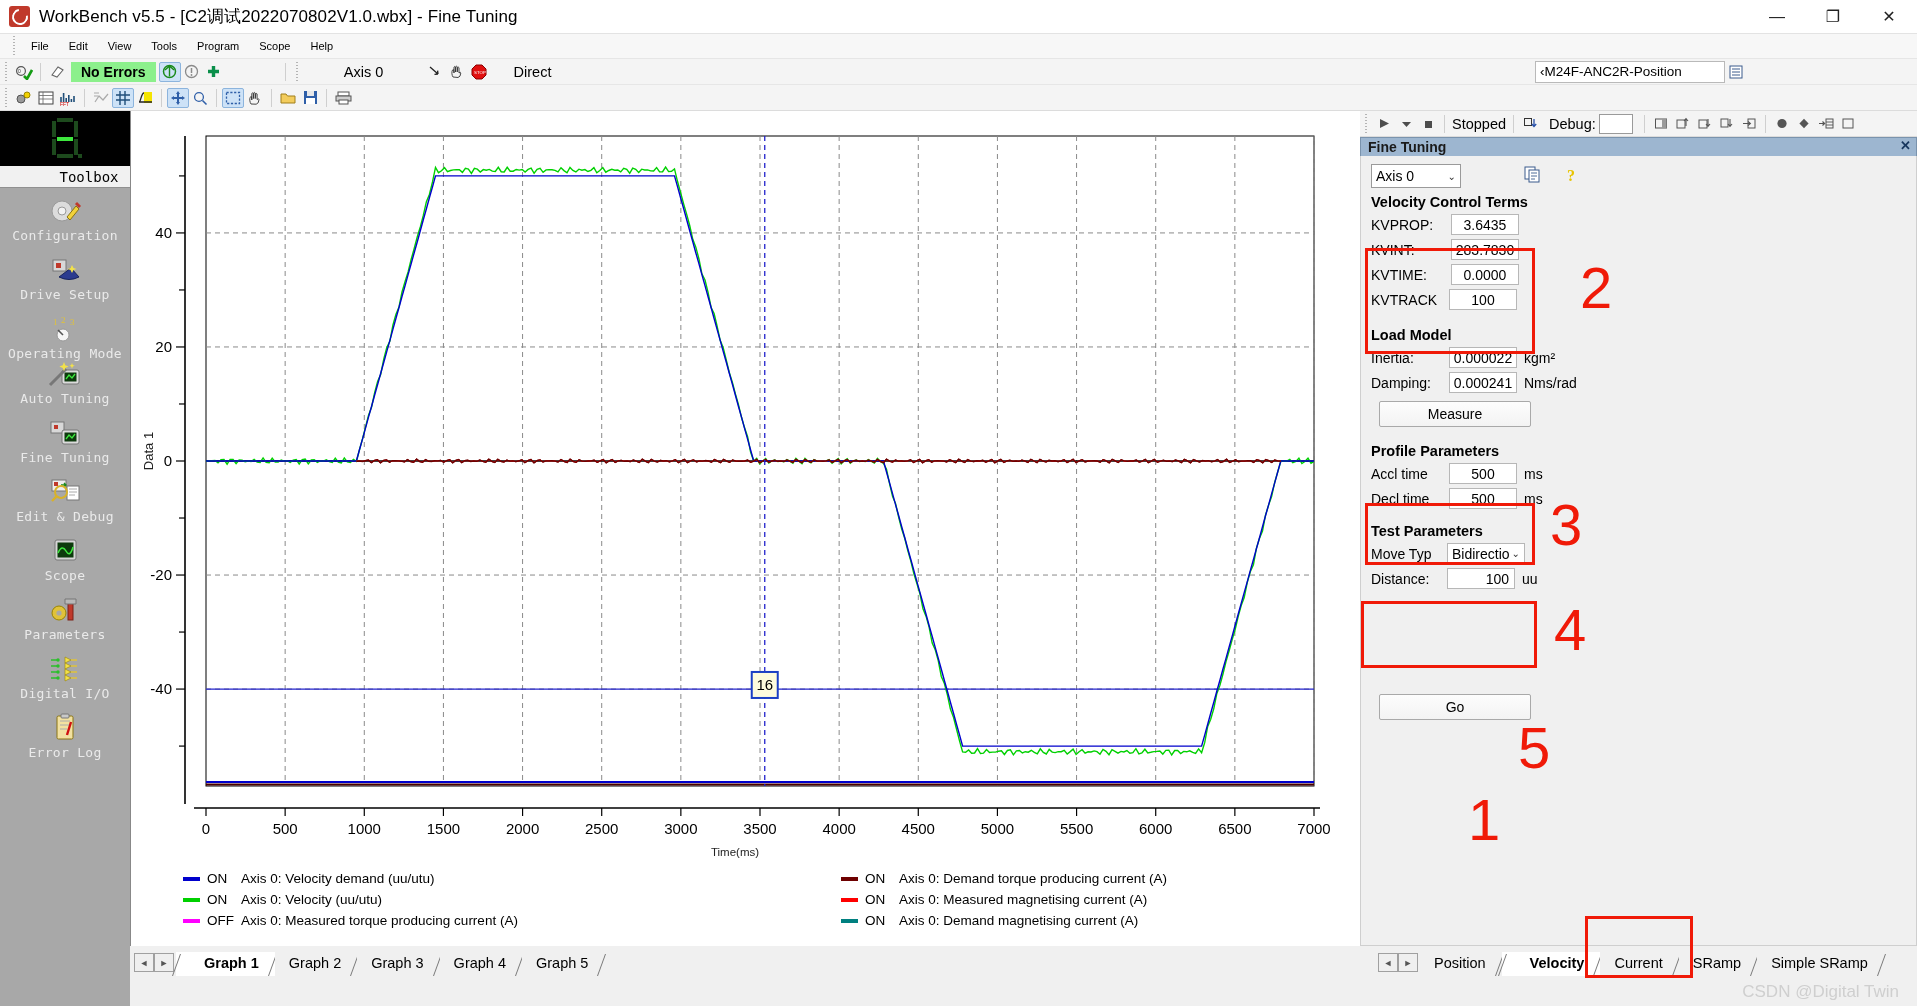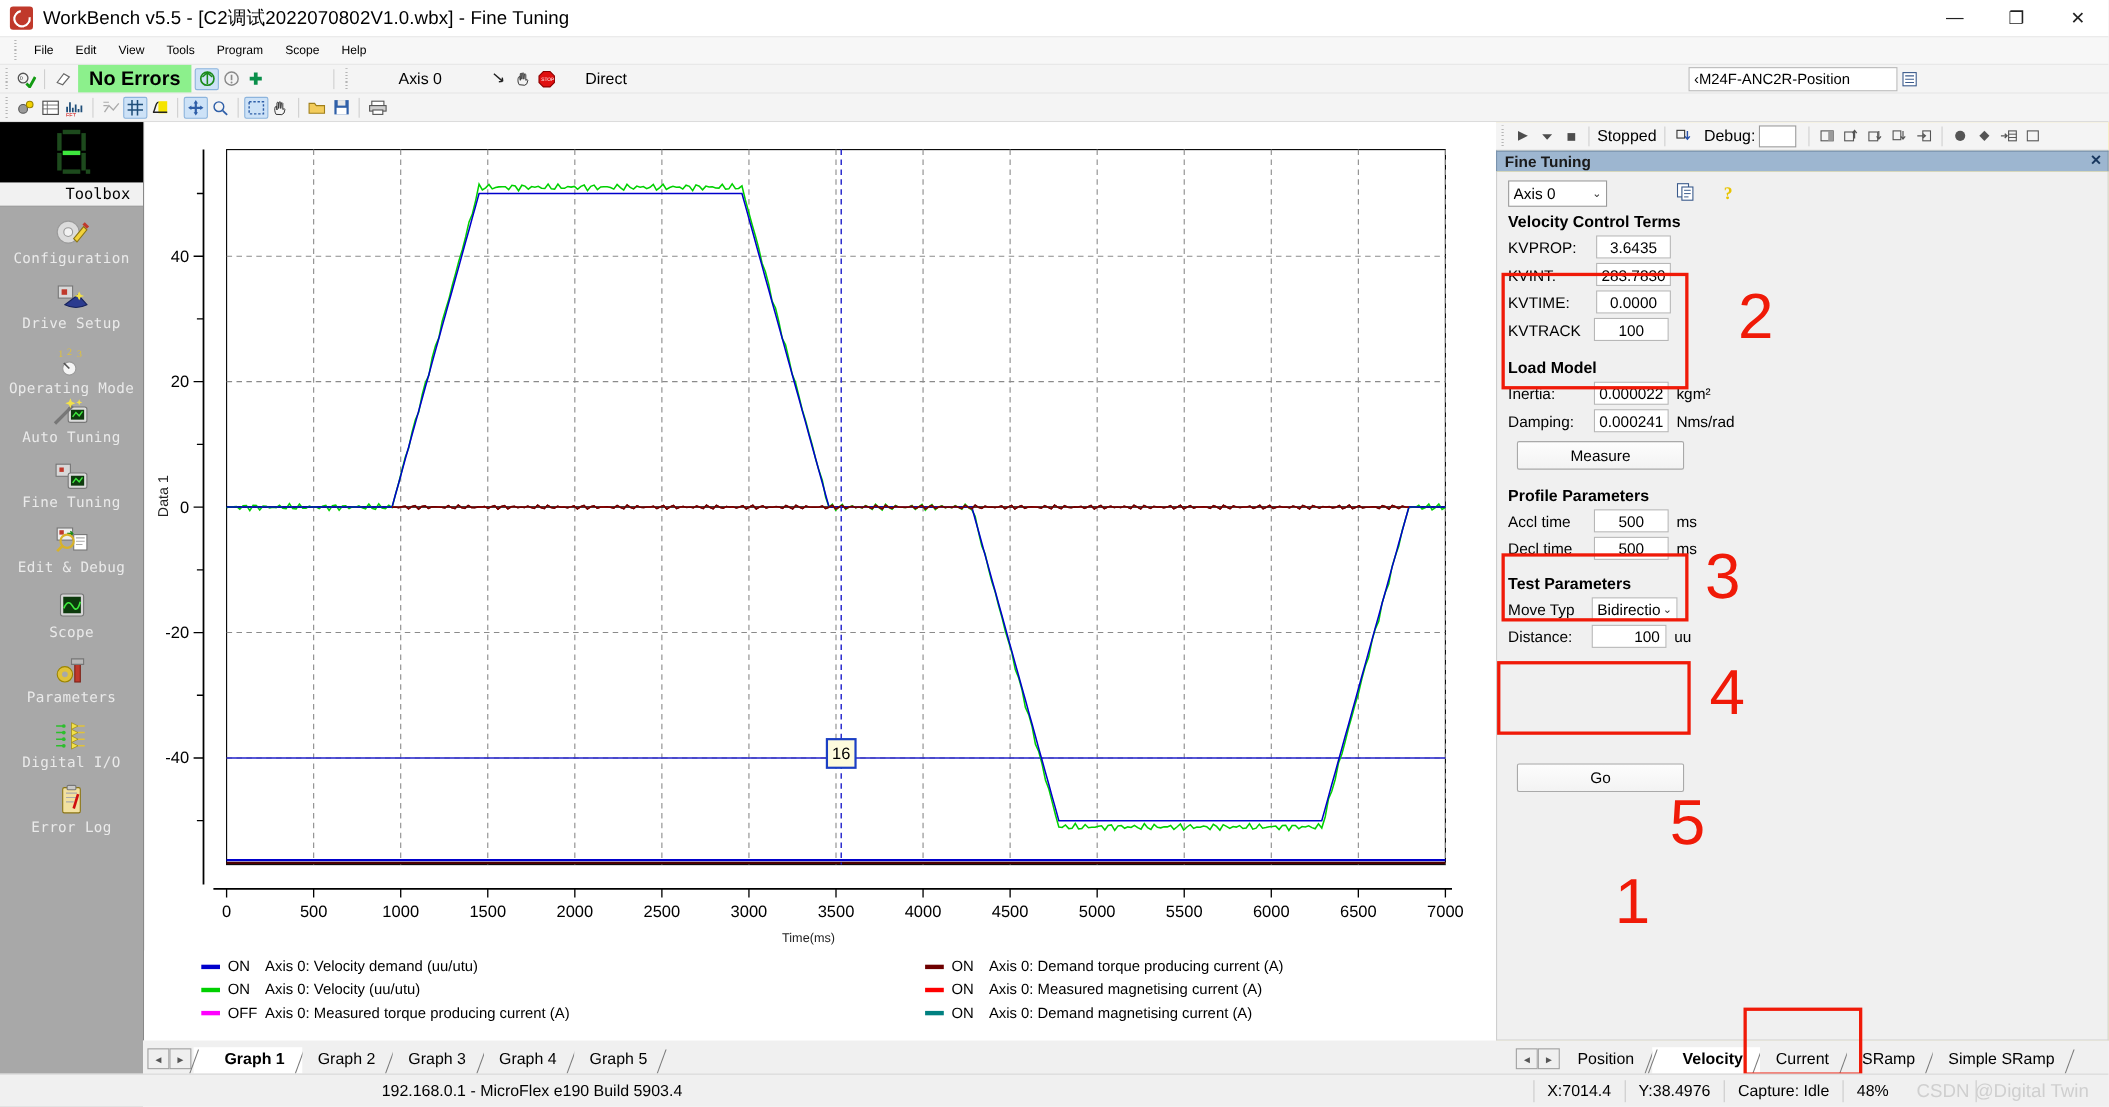--- a/index.html
+++ b/index.html
@@ -48,21 +48,21 @@
     border-bottom: 1px solid #e6e6e6; position: relative;
   }
   .grip { width: 7px; height: 20px; margin: 0 3px;
     background-image: repeating-linear-gradient(to bottom, #b4b4b4 0 1px, transparent 1px 3px);
     background-size: 2px 100%; background-repeat: no-repeat; background-position: 2px 0;
   }
   .tbsep { width: 1px; height: 18px; background: #cfcfcf; margin: 0 5px; }
   .tbicon { width: 22px; height: 20px; display:flex; align-items:center; justify-content:center; font-size: 13px; }
   .tbicon.active { background: #cde2f7; border: 1px solid #8cb4dd; border-radius: 2px; }
   .noerr {
-    background: #8cf08c; color: #000; font-size: 18px; padding: 2px 10px;
+    background: #8cf08c; color: #000; font-size: 14px; padding: 2px 10px;
     font-weight: 600; margin: 0 3px;
   }
   .axis-label { width: 120px; text-align: center; font-size: 14.5px; }
   .direct-label { width: 150px; font-size: 14.5px; padding-left: 24px;}
   .modebox {
     height: 22px; border: 1px solid #b9b9b9; background: #fff;
     display: flex; align-items: center; font-size: 13.5px; padding: 0 4px;
     width: 190px; overflow: hidden; white-space: nowrap;
   }
 
@@ -124,21 +124,21 @@
             display:flex; align-items:center; justify-content:center; font-size: 9px; color: #555; }
   .gtab { position: relative; padding: 3px 16px 5px 14px; font-size: 14.5px; color: #000;
           background: #f0f0f0; }
   .gtab .sl { position: absolute; right: 2px; top: 2px; bottom: 0; width: 12px;
               border-right: 1px solid #7a7a7a; transform: skewX(-20deg); }
   .gtab.sel { font-weight: bold; background: #fff; padding-left: 28px; }
   .gtab.sel:before { content:""; position:absolute; left: 0; top: 2px; bottom: 0; width: 12px;
                      border-left: 1px solid #7a7a7a; transform: skewX(-20deg); }
 
   
-  .rightpanel { position: absolute; right: 0; top: 0; width: 557px; bottom: 60px; background: #fde047; }
+  .rightpanel { position: absolute; right: 0; top: 0; width: 557px; bottom: 60px; background: #0f172a; }
   .dbg-bar { height: 26px; background: #f4f4f4; display:flex; align-items:center;
              border-bottom: 1px solid #dcdcdc; }
   .dbg-box { width: 34px; height: 20px; border: 1px solid #9a9a9a; background: #fff; margin: 0 6px; }
   .panel-title { height: 19px; background: #9db6d0; color: #1a1a1a; font-size: 14px;
                  font-weight: bold; padding-left: 7px; display:flex; align-items:center;
                  border: 1px solid #7a93ad; border-bottom: none; position: relative; overflow: hidden; }
   .panel-close { position: absolute; right: 5px; top: 0; font-size: 13px; color: #17365d; }
   .panel-body { position: absolute; left: 0; right: 0; top: 45px; bottom: 0;
                 border: 1px solid #cfcfcf; border-top: none; background: #f0f0f0; padding: 8px 10px; }
 
@@ -847,31 +847,16 @@
       </div>
       <div class="gtab"><span>Position</span><span class="sl"></span></div>
       <div class="gtab sel"><span>Velocity</span><span class="sl"></span></div>
       <div class="gtab"><span>Current</span><span class="sl"></span></div>
       <div class="gtab"><span>SRamp</span><span class="sl"></span></div>
       <div class="gtab"><span>Simple SRamp</span><span class="sl"></span></div>
     </div>
 
     <div class="hl-box" style="right:224px; bottom:28px; width:108px; height:62px;"></div>
 
-    <div class="statusbar">
-      <div style="width:335px"></div>
-      <div class="sb-cell">192.168.0.1 - MicroFlex e190 Build 5903.4</div>
-      <div style="flex:1"></div>
-      <div class="sb-div"></div>
-      <div class="sb-cell">X:7014.4</div>
-      <div class="sb-div"></div>
-      <div class="sb-cell">Y:38.4976</div>
-      <div class="sb-div"></div>
-      <div class="sb-cell">Capture: Idle</div>
-      <div class="sb-div"></div>
-      <div class="sb-cell" style="width:120px; justify-content:flex-start">48%</div>
-      <div class="sb-div"></div>
-      <div style="width:120px"></div>
-    </div>
     <div class="watermark">CSDN @Digital Twin</div>
   </div>
 
 </div>
 
 </body></html>

